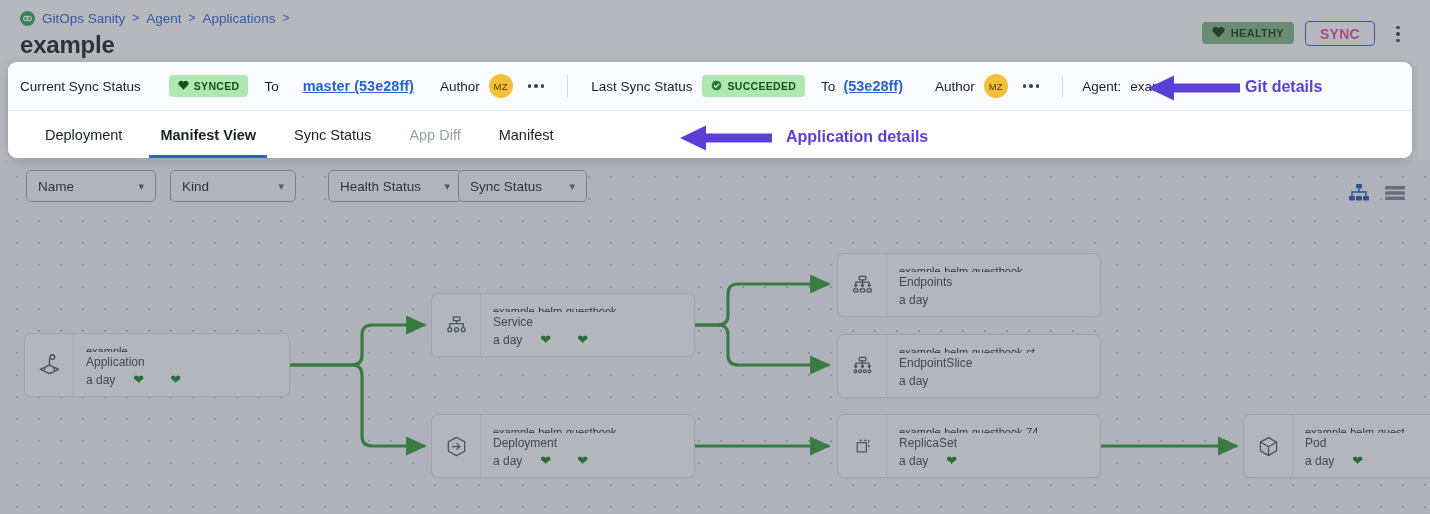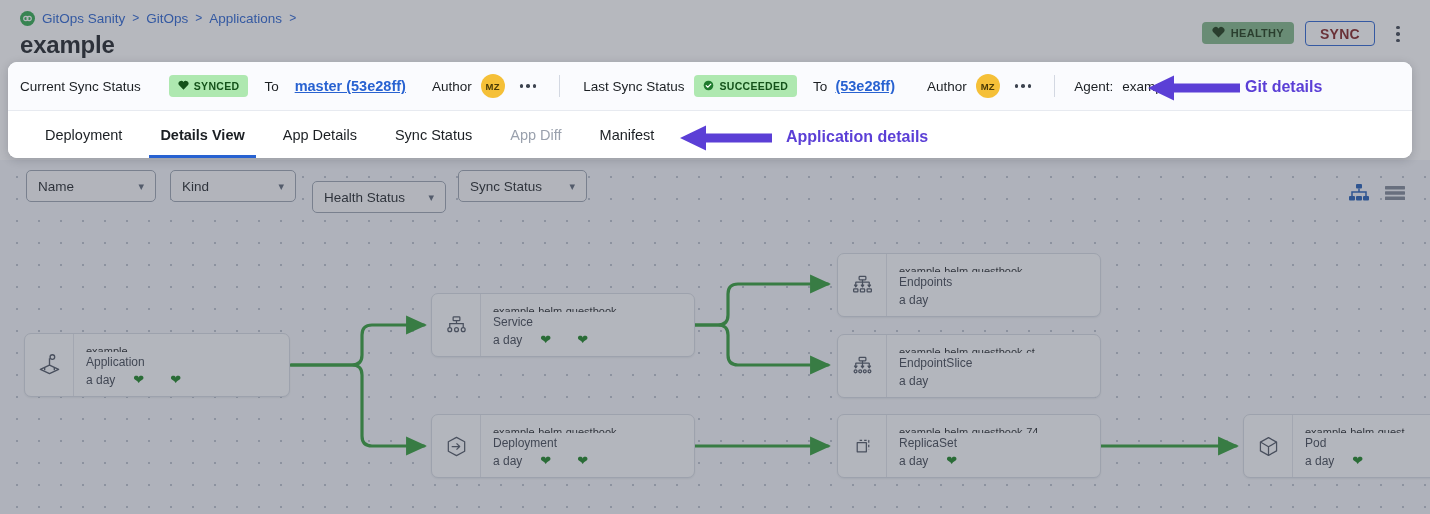--- a/index.html
+++ b/index.html
@@ -48,21 +48,21 @@
   .health-pill {
     position: absolute; right: 136px; top: 22px;
     height: 22px; padding: 0 10px; border-radius: 4px;
     background: #7fb685; color: #16350f;
     display: flex; align-items: center; gap: 6px;
     font-size: 11px; font-weight: bold; letter-spacing: 0.3px;
   }
   .sync-btn {
     position: absolute; right: 55px; top: 21px;
     height: 25px; padding: 8px 14px; border-radius: 4px;
-    border: 1px solid #2862d1; background: transparent; color: #7f1d1d;
+    border: 1px solid #2862d1; background: transparent; color: #ec4899;
     font-size: 14px; font-weight: bold; letter-spacing: 0.3px;
     display: flex; align-items: center; cursor: pointer;
     font-family: "Liberation Sans", sans-serif;
   }
   .kebab {
     position: absolute; right: 24px; top: 22px;
     width: 16px; height: 24px;
     display: flex; flex-direction: column; align-items: center; justify-content: center; gap: 3px;
     cursor: pointer;
   }
@@ -134,21 +134,21 @@
   .sr-label { color: #1b1f23; white-space: nowrap; }
   .status-pill {
     height: 22px; padding: 0 9px; border-radius: 4px;
     background: #aee8b0; color: #14521a;
     display: inline-flex; align-items: center; gap: 5px;
     font-size: 10.5px; font-weight: bold; letter-spacing: 0.3px;
   }
   .rev-link { color: #2862d1; font-weight: bold; font-size: 14.5px; white-space: nowrap; }
   .avatar {
     width: 24px; height: 24px; border-radius: 50%; background: #f5c038;
-    color: #4a3a06; font-size: 9.5px; font-weight: bold;
+    color: #4a3a06; font-size: 9.5px; font-weight: normal;
     display: inline-flex; align-items: center; justify-content: center; letter-spacing: 0.2px;
   }
   .dots {
     display: inline-flex; align-items: center; gap: 3px; cursor: pointer;
   }
   .dots i { width: 3.5px; height: 3.5px; border-radius: 50%; background: #3d4450; display: block; }
   .vline { width: 1px; height: 22px; background: #d3d8e2; display: block; }
 
   .tab-row {
     position: absolute; left: 0; top: 49px; width: 100%; height: 47px;
@@ -181,21 +181,21 @@
 
   <div class="breadcrumb">
     <span class="bc-logo">
       <svg width="11" height="11" viewBox="0 0 16 16">
         <circle cx="5.6" cy="8" r="3.1" fill="none" stroke="#ffffff" stroke-width="1.7"></circle>
         <circle cx="10.4" cy="8" r="3.1" fill="none" stroke="#ffffff" stroke-width="1.7"></circle>
       </svg>
     </span>
     <a class="bc-link" href="#">GitOps Sanity</a>
     <span class="bc-sep">&gt;</span>
-    <a class="bc-link" href="#">GitOps</a>
+    <a class="bc-link" href="#">Agent</a>
     <span class="bc-sep">&gt;</span>
     <a class="bc-link" href="#">Applications</a>
     <span class="bc-sep">&gt;</span>
   </div>
 
   <div class="page-title">example</div>
 
   <div class="health-pill">
     <span>
       <svg width="13" height="12" viewBox="0 0 16 15">
@@ -215,21 +215,21 @@
 
   <div class="filterbar">
     <div class="filter-sel" style="left:26px; width:130px;">
       <span>Name</span>
       <span class="chev">▾</span>
     </div>
     <div class="filter-sel" style="left:170px; width:126px;">
       <span>Kind</span>
       <span class="chev">▾</span>
     </div>
-    <div class="filter-sel" style="left:312px; width:134px;margin-top:11px;">
+    <div class="filter-sel" style="left:328px; width:134px;">
       <span>Health Status</span>
       <span class="chev">▾</span>
     </div>
     <div class="filter-sel" style="left:458px; width:129px;">
       <span>Sync Status</span>
       <span class="chev">▾</span>
     </div>
   </div>
 
   <div class="viewtoggle" style="left:1348px;">
@@ -417,21 +417,21 @@
       <span class="sr-label">Current Sync Status</span>
       <span class="status-pill" style="margin-left:28px;">
         <span>
           <svg width="11" height="10" viewBox="0 0 16 15">
               <path d="M8 14.5 1.2 7.6A4 4 0 0 1 8 3.1 4 4 0 0 1 14.8 7.6z" fill="#14521a"></path>
             </svg>
         </span>
         <span>SYNCED</span>
       </span>
       <span class="sr-label" style="margin-left:16px;">To</span>
-      <a class="rev-link" style="margin-left:16px;" href="#">master (53e28ff)</a>
+      <a class="rev-link" style="margin-left:24px;" href="#">master (53e28ff)</a>
       <span class="sr-label" style="margin-left:26px;">Author</span>
       <span class="avatar" style="margin-left:9px;">MZ</span>
       <span class="dots" style="margin-left:15px;">
           <i></i>
           <i></i>
           <i></i>
         </span>
       <span class="vline" style="margin-left:23px;"></span>
 
       <span class="sr-label" style="margin-left:23px;">Last Sync Status</span>
@@ -454,22 +454,21 @@
           <i></i>
         </span>
       <span class="vline" style="margin-left:23px;"></span>
 
       <span class="sr-label" style="margin-left:19px;">Agent:</span>
       <span class="sr-label" style="margin-left:9px;">example</span>
     </div>
 
     <div class="tab-row">
       <div class="tab">Deployment</div>
-      <div class="tab active">Details View</div>
-      <div class="tab">App Details</div>
+      <div class="tab active">Manifest View</div>
       <div class="tab">Sync Status</div>
       <div class="tab muted">App Diff</div>
       <div class="tab">Manifest</div>
     </div>
   </div>
 
   <svg class="anno-arrow" style="left:1148px; top:74px;" width="92" height="28" viewBox="0 0 92 28">
     <path d="M0,14 L26,1.5 L26,9.5 L92,9.5 L92,18.5 L26,18.5 L26,26.5 Z" fill="#5b3fd6"></path>
   </svg>
   <div class="anno-label" style="left:1245px; top:78px;">Git details</div>

